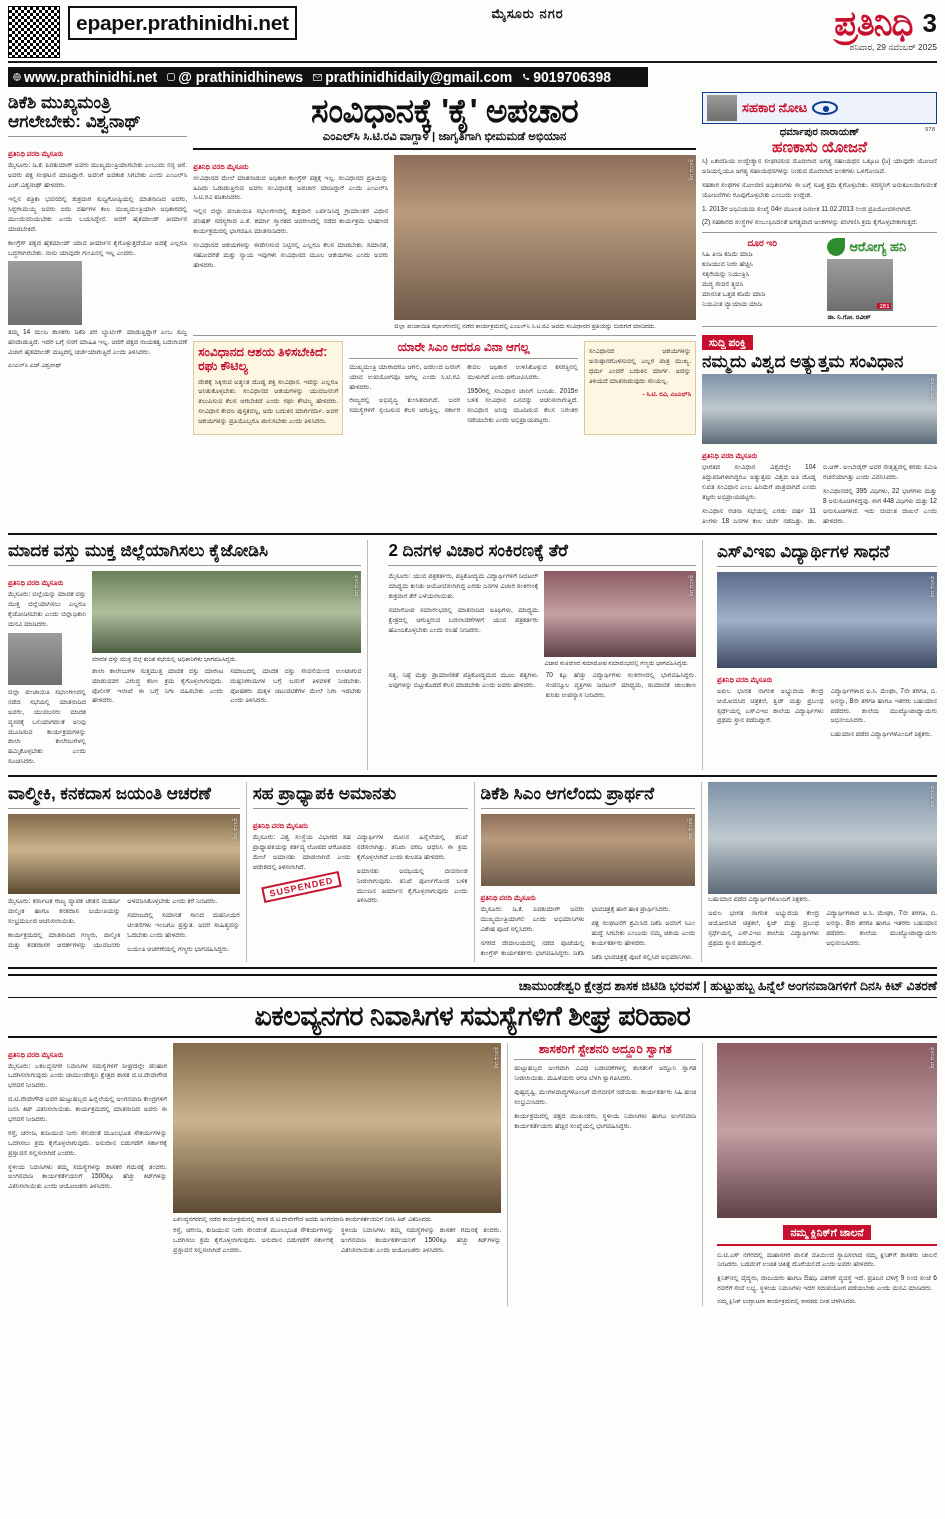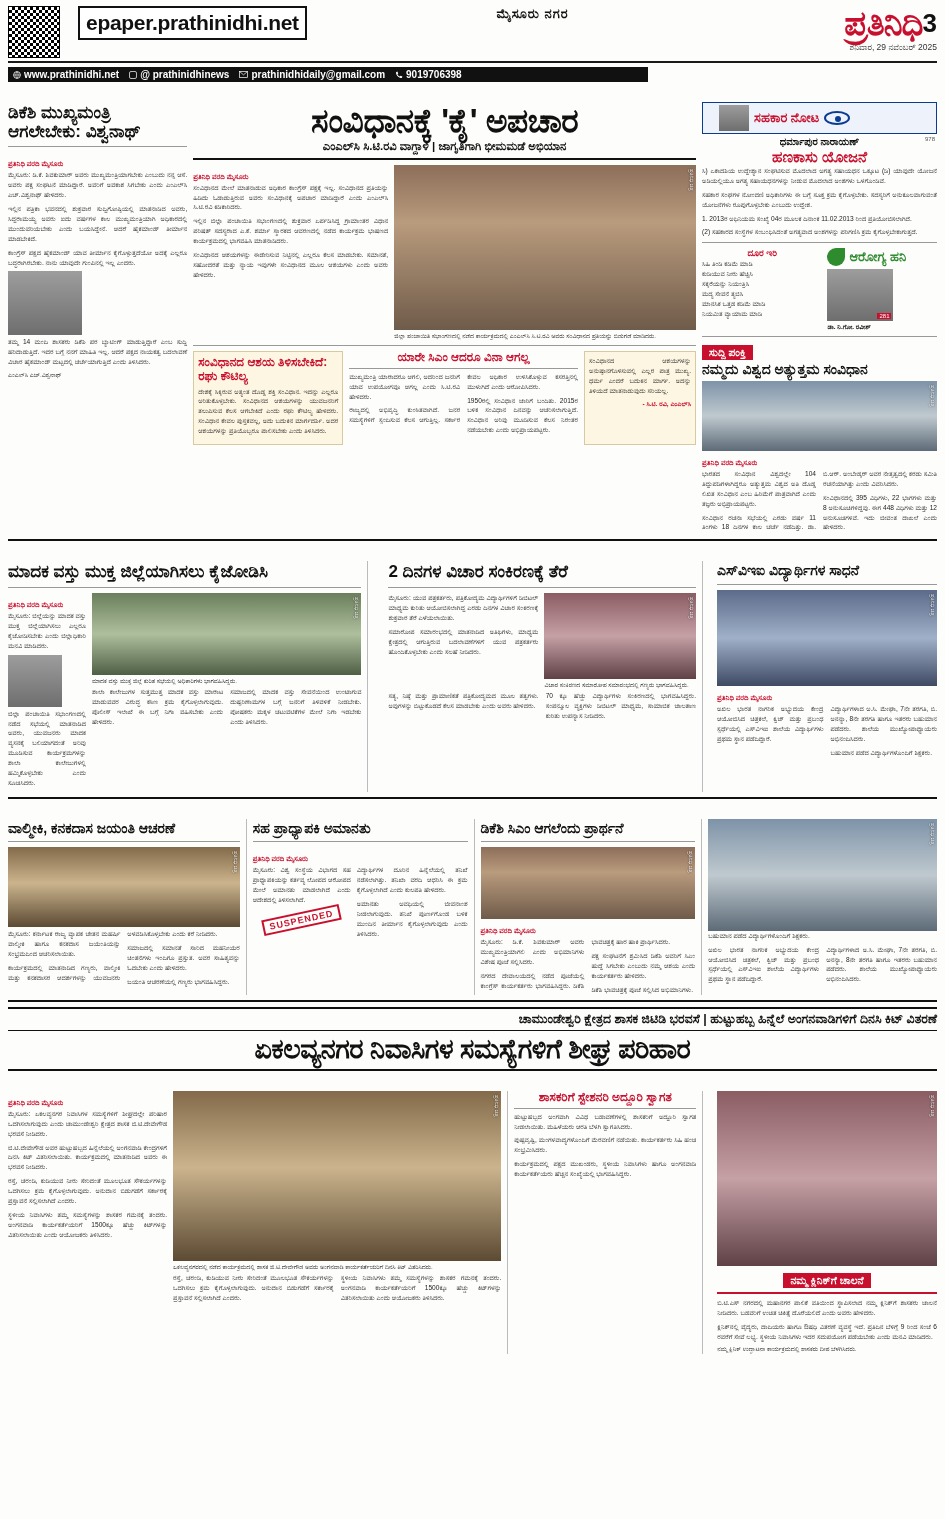--- a/index.html
+++ b/index.html
@@ -10,58 +10,58 @@
     font-family: "Liberation Sans", sans-serif;
     color: #111;
     overflow: hidden;
   }
   .page { position: relative; width:945px; height:1519px; padding: 6px 8px; }
 
   
   .masthead { display:flex; align-items:flex-start; gap:8px; border-bottom:2px solid #1a1a1a; padding-bottom:3px; }
   .qr { width:52px; height:52px; flex:0 0 52px; background:
       repeating-conic-gradient(#000 0% 25%, #fff 0% 50%) 0 0/6px 6px; border:1px solid #000; }
-  .mh-left { flex:0 0 330px;margin-left:10px; }
+  .mh-left { flex:0 0 330px; }
   .epaper-url {
     border:2px solid #111; background:#fff; font-weight:bold; font-size:21px;
     padding:3px 6px; letter-spacing:-0.3px; display:inline-block; color:#111;
   }
   .contact-bar {
-    margin-top:4px; background:#111; color:#fff; font-size:10px; padding:2px 5px;
+    margin-top:4px; background:#111; color:#fff; font-size:14px; padding:2px 5px;
     display:flex; gap:10px; align-items:center; white-space:nowrap; width:640px;
   }
   .contact-bar span { display:inline-flex; align-items:center; gap:3px; }
   .mh-center { flex:1; text-align:center; }
   .city-name { font-size:13px; color:#111; font-weight:bold; letter-spacing:1px; }
   .mh-right { flex:0 0 280px; text-align:right; }
   .logo-kn { font-size:34px; font-weight:bold; color:#c8102e; line-height:1; letter-spacing:-1px; }
   .pageno { font-size:26px; font-weight:bold; color:#111; }
   .dateline { font-size:8.5px; color:#333; margin-top:2px; }
-  .mh-right-row { display:flex; align-items:center; justify-content:flex-end; }
+  .mh-right-row { display:flex; align-items:center; justify-content:flex-end; gap:10px; }
 
   
-  .cols { display:flex; gap:6px; margin-top:20px; }
+  .cols { display:flex; gap:6px; margin-top:5px; }
   .col { }
   .c1 { width:180px; }
   .c2 { width:505px; }
   .c3 { width:236px; }
 
   .hr { border-top:1px solid #999; margin:5px 0; }
   .hr2 { border-top:2px solid #111; margin:5px 0; }
   .vline { border-left:1px solid #bbb; }
 
   h1.head-main {
     font-size:33px; font-weight:bold; color:#111; margin:2px 0 1px; text-align:center;
     line-height:1.05; letter-spacing:-0.5px;
   }
   .sub-main { text-align:center; font-size:11.5px; font-weight:bold; color:#111; margin-bottom:3px; }
   h2.head {
     font-size:17px; font-weight:bold; line-height:1.1; margin:2px 0 3px; color:#111;
   }
-  h3.head-sm { font-size:14px; font-weight:bold; line-height:1.12; margin:2px 0 3px; }
+  h3.head-sm { font-size:17px; font-weight:bold; line-height:1.12; margin:2px 0 3px; }
 
   .byline {
     display:inline-block; font-size:7px; font-weight:bold; color:#c8102e;
     margin-bottom:2px;
   }
 
   p.body { font-size:6.6px; line-height:1.5; text-align:justify; margin:0 0 4px; color:#1c1c1c; }
   .two-col { column-count:2; column-gap:7px; }
 
   .photo { background:#cfcfcf; position:relative; overflow:hidden; }
@@ -79,21 +79,21 @@
   .ph-e { background:linear-gradient(180deg,#5c6b8a 0%, #9fb0c8 50%, #3f4a63 100%); }
   .ph-f { background:linear-gradient(180deg,#836a4a 0%, #cbb48d 45%, #5c4a33 100%); }
   .ph-portrait { background:linear-gradient(180deg,#9d9d9d 0%, #6e6e6e 100%); }
 
   .box-tint { background:#fdf6e3; border:1px solid #d9c9a0; padding:4px; }
 
   .sub-head-red { color:#c8102e; font-weight:bold; font-size:12px; line-height:1.15; margin:0 0 3px; }
   .quote-src { font-size:6.4px; font-weight:bold; text-align:right; color:#c8102e; margin-top:2px; }
 
   .sidebar-title-bar {
-    display:flex; align-items:center; gap:5px; border:1px solid #0a3d91; padding:2px 16px;
+    display:flex; align-items:center; gap:5px; border:1px solid #0a3d91; padding:2px 4px;
     background:#eef3fb;
   }
   .sidebar-title-bar .t { font-size:13px; font-weight:bold; color:#c8102e; }
   .eye { width:26px; height:14px; border-radius:50%; border:2px solid #0a3d91; position:relative; }
   .eye:after { content:""; position:absolute; left:9px; top:3px; width:6px; height:6px; border-radius:50%; background:#0a3d91; }
 
   .mini-strip { display:flex; gap:5px; align-items:flex-start; }
   .badge-num { position:absolute; right:2px; bottom:2px; font-size:6px; background:#c8102e; color:#fff; padding:0 2px; }
 
   .green-logo { display:flex; align-items:center; gap:4px; }

